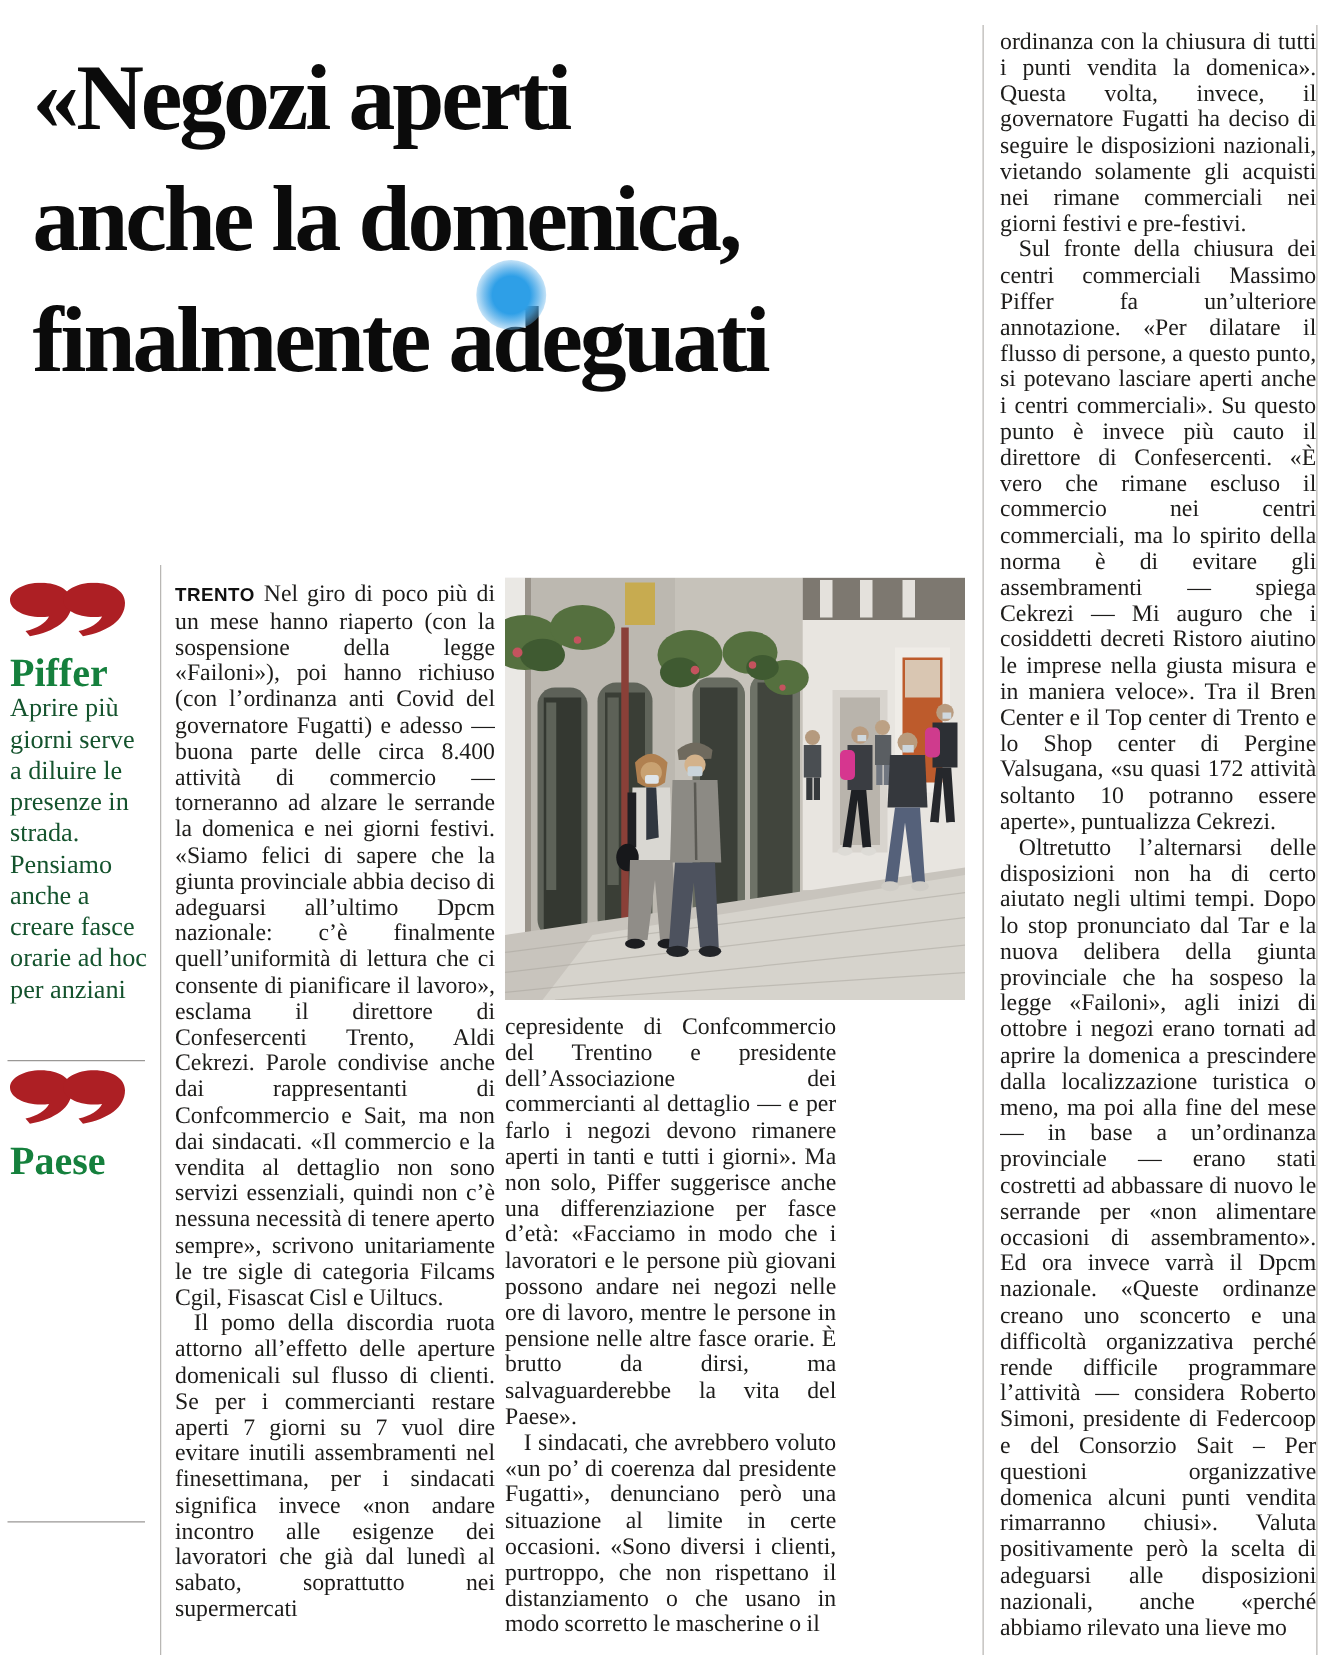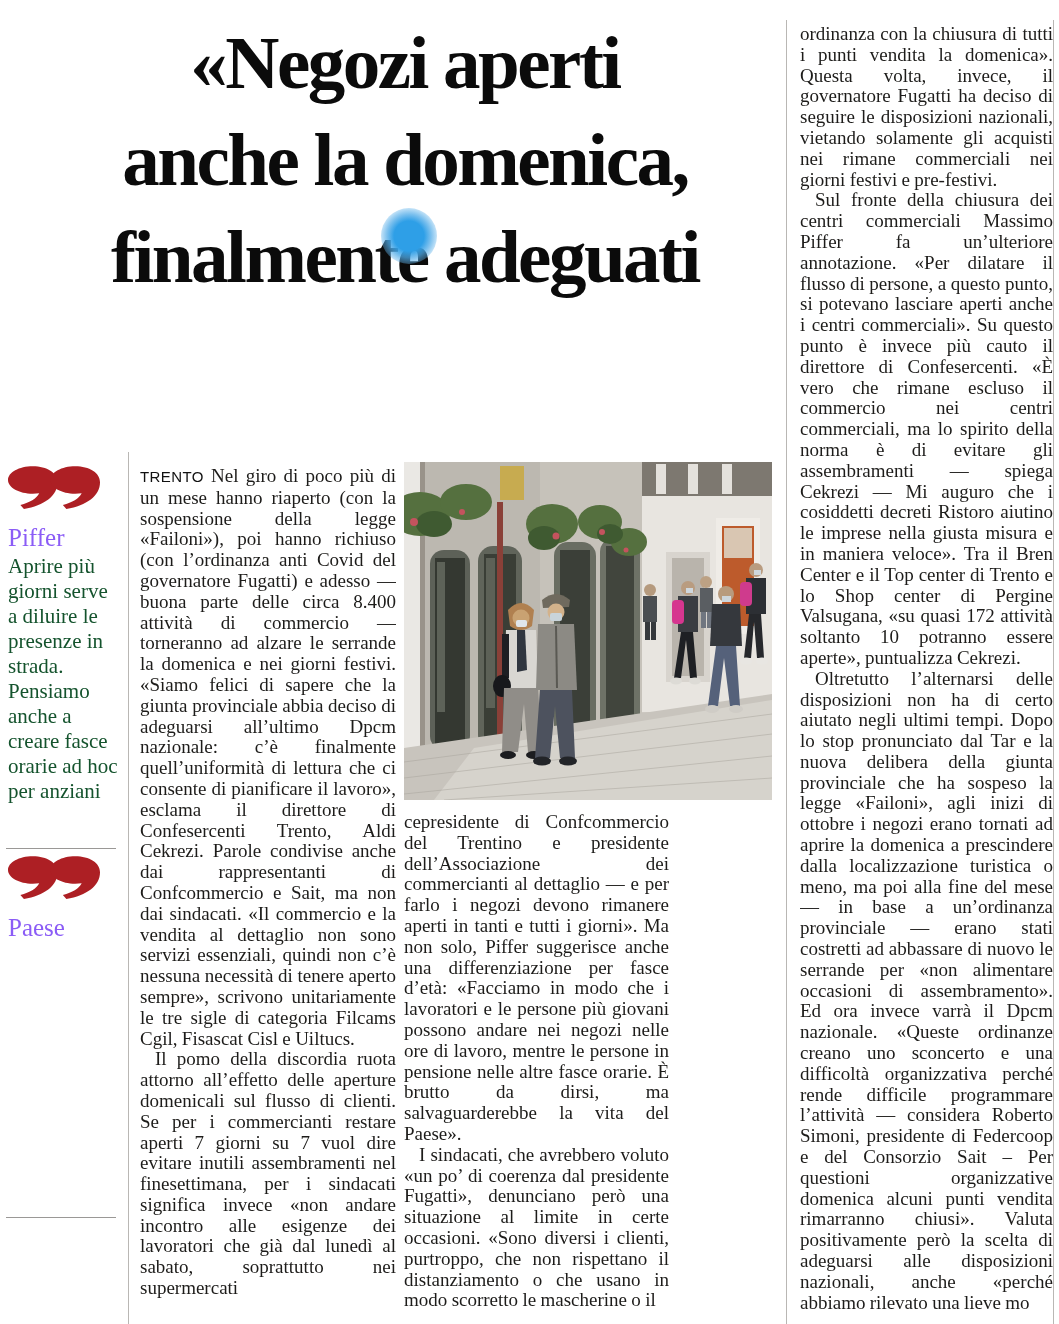--- a/index.html
+++ b/index.html
@@ -2,23 +2,23 @@
 <html lang="it"><head>
 <meta charset="utf-8">
 <style>
   html,body{margin:0;padding:0;background:#ffffff;}
   #page{
     position:relative;width:1059px;height:1324px;overflow:hidden;
     background:#ffffff;font-family:"Liberation Serif",serif;color:#1d1c1a;
   }
   
   .headline{
-    position:absolute;left:10px;top:14px;width:790px;margin:0;
+    position:absolute;left:10px;top:14px;width:790px;margin:16px;
     font-family:"Liberation Serif",serif;font-weight:700;
-    font-size:75px;line-height:97px;letter-spacing:-2.5px;color:#0b0b0b;text-align:center;
+    font-size:75px;line-height:97px;letter-spacing:-2.5px;color:#0b0b0b;
   }
   .headline span{display:block;white-space:nowrap;}
   
   .cursor-dot{
     position:absolute;left:381px;top:208px;width:56px;height:56px;border-radius:50%;
     background:radial-gradient(circle, #2e9fe7 0%, #2e9fe7 38%, rgba(77,170,232,0.75) 55%, rgba(120,190,238,0.28) 75%, rgba(160,205,240,0) 100%);
     pointer-events:none;z-index:30;
   }
   
   .vrule{position:absolute;width:1px;background:#b9b7b4;}
@@ -27,39 +27,39 @@
   .vrule3{left:1053px;top:20px;height:1304px;}
   .hrule{position:absolute;height:1px;background:#9a9896;}
   .hrule1{left:6px;top:848px;width:110px;}
   .hrule2{left:6px;top:1217px;width:110px;}
   
   .pull-quote{position:absolute;left:8px;width:114px;}
   .pq1{top:466px;}
   .pq2{top:856px;}
   .pq-icon{display:block;margin-bottom:8px;}
   .pq-name{
-    font-family:"Liberation Serif",serif;font-size:25px;line-height:28px;
-    color:#8b5cf6;margin:0 0 2px 0;font-weight:400;
+    font-family:"Liberation Serif",serif;font-size:32px;line-height:28px;
+    color:#15803d;margin:0 0 2px 0;font-weight:700;
   }
   .pq-text{
     font-family:"Liberation Serif",serif;font-size:21px;line-height:25px;
     color:#14532d;margin:0;hyphens:manual;
   }
   
   .col{position:absolute;overflow:hidden;text-align:justify;}
   .col p{
     margin:0;font-size:19px;line-height:20.8px;
     hyphens:auto;-webkit-hyphens:auto;word-spacing:-0.4px;
   }
   .col p.indent{text-indent:15px;}
   #col1{left:140px;top:466px;width:256px;height:858px;}
   #col2{left:404px;top:812px;width:265px;height:512px;}
   #col3{left:800px;top:24px;width:253px;height:1300px;}
   .kicker{
-    font-family:"Liberation Sans",sans-serif;font-weight:400;
+    font-family:"Liberation Sans",sans-serif;font-weight:700;
     font-size:15px;letter-spacing:0.4px;color:#111;
   }
   
   .photo{position:absolute;left:404px;top:462px;width:368px;height:338px;overflow:hidden;}
   .photo svg{display:block;}
 </style>
 </head>
 <body>
 
 <div id="page">

